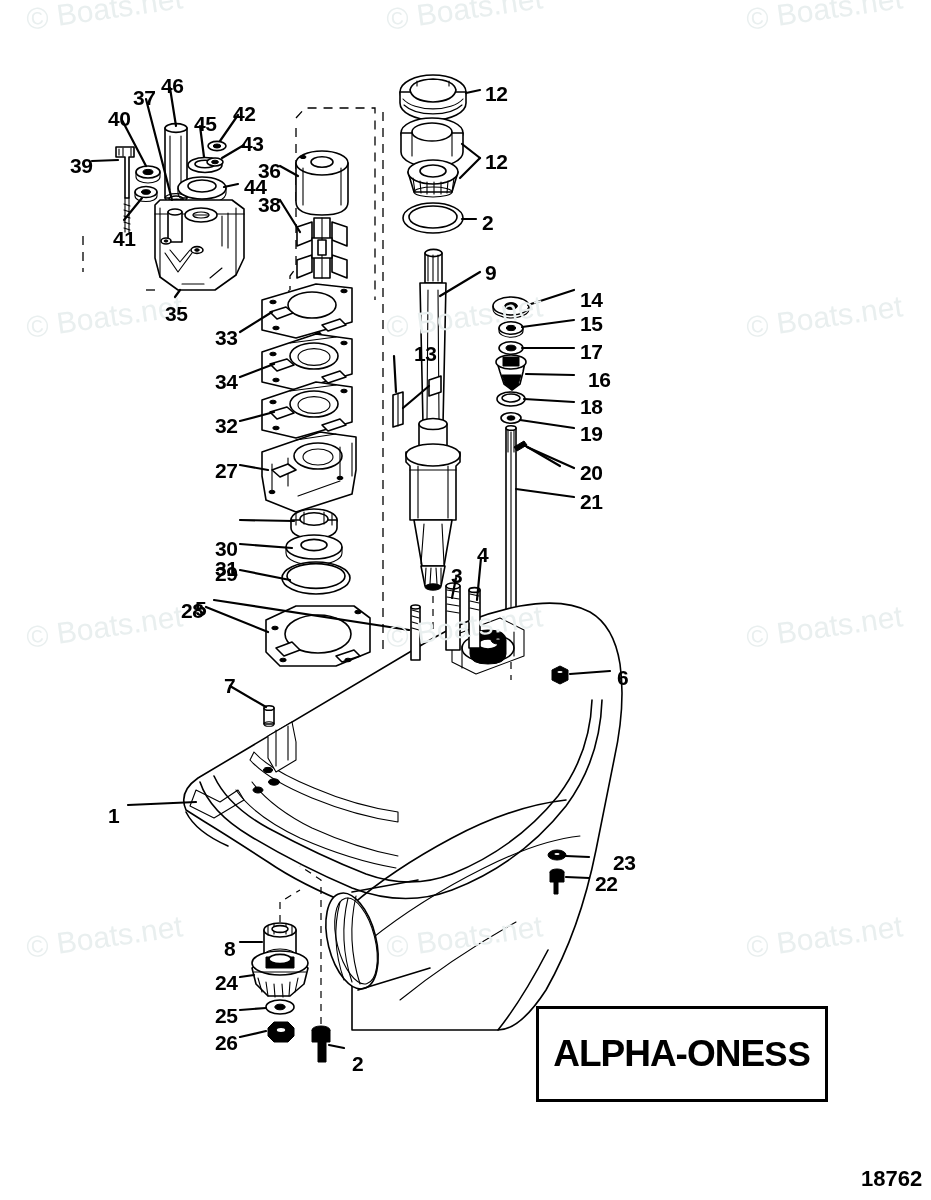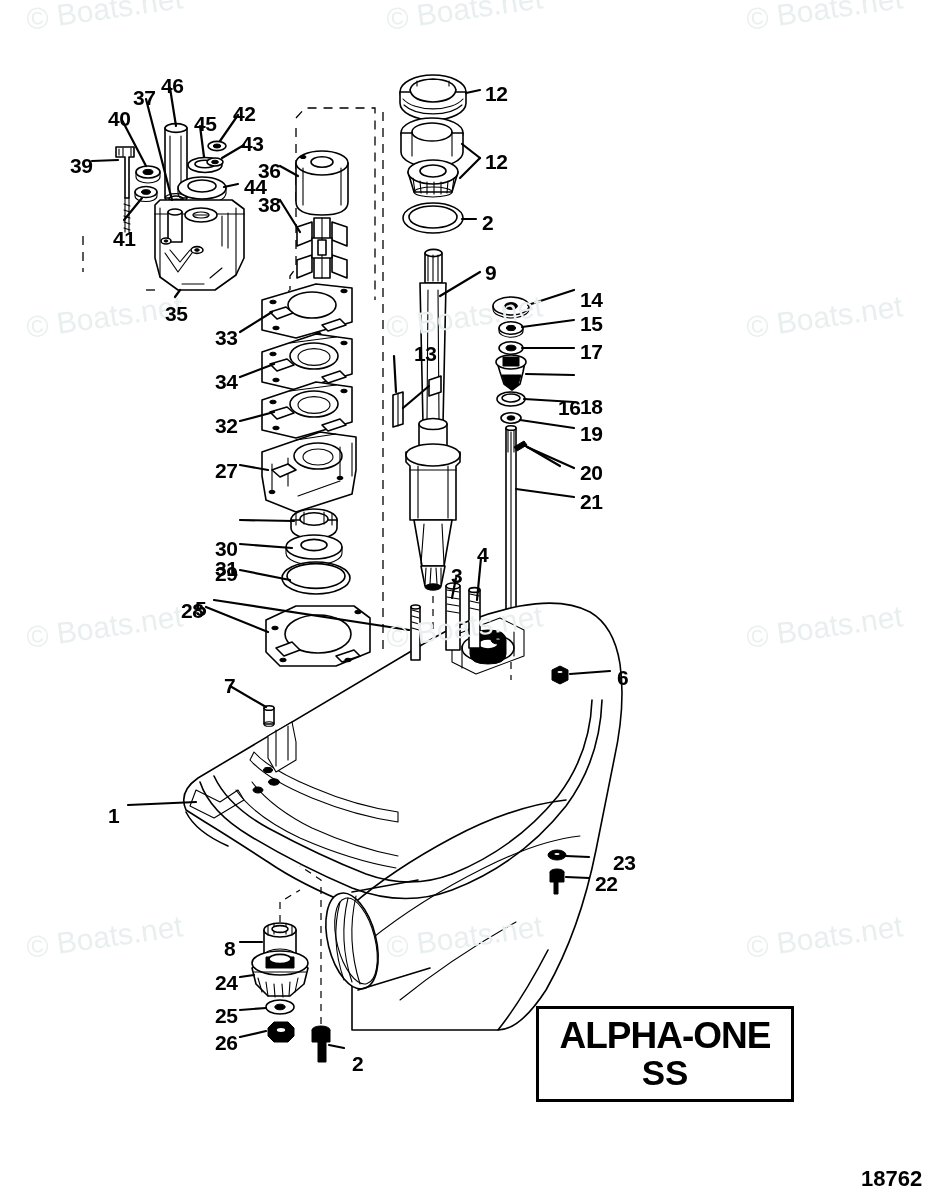--- a/index.html
+++ b/index.html
@@ -24,25 +24,25 @@
     font-weight:bold;
     font-size:21px;
     color:#000000;
     line-height:1;
     white-space:nowrap;
     letter-spacing:-0.5px;
   }
   #labelbox{
     position:absolute;
     left:536px;top:1006px;
-    width:258px;height:96px;
+    width:292px;height:96px;
     border:3px solid #000;
     background:#fff;
     box-sizing:border-box;
-    display:flex;flex-direction:column;
+    display:flex;flex-direction:row;
     align-items:center;justify-content:center;
   }
   #labelbox .l1{
     font-family:"Liberation Sans", sans-serif;
     font-weight:bold;font-size:37px;letter-spacing:-1px;color:#000;
     line-height:1.02;
   }
   #labelbox .l2{
     font-family:"Liberation Sans", sans-serif;
     font-weight:bold;font-size:35px;letter-spacing:0px;color:#000;
@@ -555,21 +555,21 @@
       <div class="callout" style="left: 617px; top: 667px;">6</div>
       <div class="callout" style="left: 224px; top: 675px;">7</div>
       <div class="callout" style="left: 224px; top: 938px;">8</div>
       <div class="callout" style="left: 485px; top: 262px;">9</div>
       <div class="callout" style="left: 482px; top: 212px;">2</div>
       <div class="callout" style="left: 485px; top: 151px;">12</div>
       <div class="callout" style="left: 485px; top: 83px;">12</div>
       <div class="callout" style="left: 384px; top: 343px; margin-left: 30px;">13</div>
       <div class="callout" style="left: 580px; top: 289px;">14</div>
       <div class="callout" style="left: 580px; top: 313px;">15</div>
-      <div class="callout" style="left: 558px; top: 369px; margin-top: 28px;">16</div>
+      <div class="callout" style="left: 588px; top: 369px;">16</div>
       <div class="callout" style="left: 580px; top: 341px;">17</div>
       <div class="callout" style="left: 580px; top: 396px;">18</div>
       <div class="callout" style="left: 580px; top: 423px;">19</div>
       <div class="callout" style="left: 580px; top: 462px;">20</div>
       <div class="callout" style="left: 580px; top: 491px;">21</div>
       <div class="callout" style="left: 595px; top: 873px;">22</div>
       <div class="callout" style="left: 575px; top: 852px; margin-left: 38px;">23</div>
       <div class="callout" style="left: 215px; top: 972px;">24</div>
       <div class="callout" style="left: 215px; top: 1005px;">25</div>
       <div class="callout" style="left: 215px; top: 1032px;">26</div>

